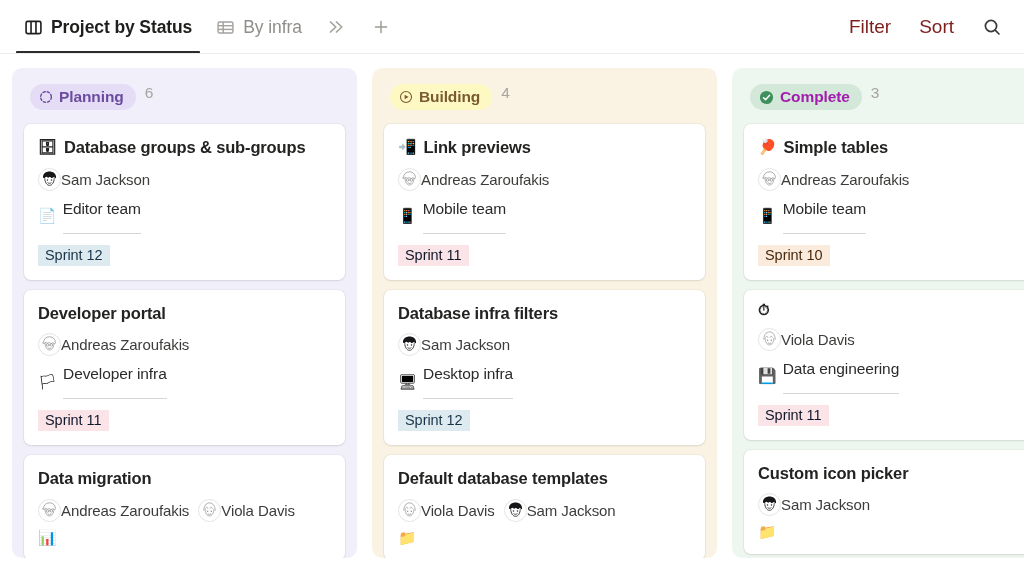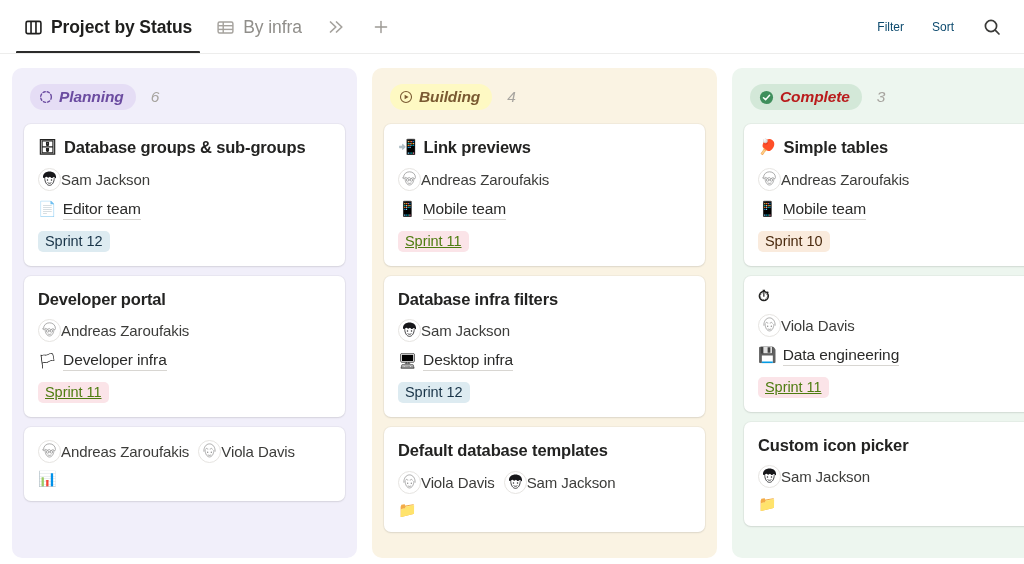--- a/index.html
+++ b/index.html
@@ -56,22 +56,22 @@
     margin-left: 8px;
     cursor: pointer;
   }
   .plus-btn svg { stroke: #9c9994; }
 
   .topbar-right {
     margin-left: auto;
     display: flex; align-items: center; gap: 4px;
   }
   .txt-btn {
-    font-size: 12px;
-    color: #0c4a6e;
+    font-size: 19px;
+    color: #7f1d1d;
     padding: 6px 12px;
     cursor: pointer;
     white-space: nowrap;
   }
   .search-btn {
     display: flex; align-items: center; justify-content: center;
     width: 32px; height: 32px; margin-left: 6px;
     cursor: pointer;
   }
   .search-btn svg { stroke: #3a3a38; }
@@ -91,38 +91,36 @@
     padding: 0 0 10px 0;
     height: 490px;
     overflow: hidden;
   }
   .col-planning { background: #f1effa; }
   .col-building { background: #faf3e3; }
   .col-complete { background: #edf6ef; }
 
   .col-head {
     display: flex;
-    align-items: center;
-    gap: 15px;
+    gap: 9px;
     padding: 16px 0 14px 18px;
-    font-style: italic;
   }
   .status-pill {
     display: inline-flex;
     align-items: center;
     gap: 6px;
     border-radius: 14px;
     padding: 4px 12px 4px 9px;
     font-size: 15.5px;
     font-weight: 700;
     letter-spacing: -0.1px;
   }
   .pill-planning { background: #e5ddf5; color: #6b4ba0; }
   .pill-building { background: #fef9c3; color: #7a5a32; }
-  .pill-complete { background: #d3e8d8; color: #b91c1c; }
+  .pill-complete { background: #d3e8d8; color: #a21caf; }
   .pill-count { font-size: 15.5px; color: #a7a49f; font-weight: 400; }
 
   .cards { padding: 0 12px; display: flex; flex-direction: column; gap: 10px; }
 
   .card {
     background: #ffffff;
     border-radius: 7px;
     padding: 13px 14px 14px 14px;
     box-shadow: 0 1px 2px rgba(15,15,15,0.09), 0 0 0 1px rgba(15,15,15,0.035);
   }
@@ -155,33 +153,33 @@
     flex: 0 0 auto;
     overflow: hidden;
   }
   .person-name { font-size: 15px; color: #3c3c3a; letter-spacing: -0.1px; white-space: nowrap; }
 
   .team-row { display: flex; align-items: center; gap: 6px; margin-bottom: 11px; }
   .team-name {
     font-size: 15.5px;
     color: #2b2b2a;
     border-bottom: 1px solid #d8d6d2;
-    padding-bottom: 1px;
+    padding-bottom: 15px;
     letter-spacing: -0.1px;
   }
 
   .sprint {
     display: inline-block;
     font-size: 14.5px;
     padding: 2px 7px 3px 7px;
-    border-radius: 5px;
+    border-radius: 0;
     letter-spacing: -0.05px;
   }
   .sprint-blue { background: #ddebf1; color: #183347; }
-  .sprint-pink { background: #fbe4e8; color: #4d7c0f; text-decoration: underline; }
+  .sprint-pink { background: #fbe4e8; color: #0f172a; }
   .sprint-orange { background: #faebdd; color: #49290e; }
 
   svg { display: block; }
 </style>
 </head>
 <body>
 
 <div class="topbar">
   <div class="tabs">
 
@@ -293,20 +291,23 @@
               </span>
          <span class="person-name">Andreas Zaroufakis</span>
        </span>
           </div>
        <div class="team-row">
            <span class="emoji">🏳</span>
            <span class="team-name">Developer infra</span>
          </div>
        <span class="sprint sprint-pink">Sprint 11</span></div>
         <div class="card">
+          <div class="card-title">
+         <span>Data migration</span>
+       </div>
        <div class="people">
             <span class="person">
          <span class="avatar">
                 <svg viewBox="0 0 24 24" width="23" height="23">
     <circle cx="12" cy="12" r="11.5" fill="#fff"></circle>
     <path d="M5.2 9.8C5.2 5.8 8.2 3.2 12 3.2s6.8 2.6 6.8 6.6c0 1.3-.9 1.5-1.5 1-.6-.5-1.2-1-1.9-.8-.8.2-1.1 1.2-1.9 1-.8-.2-1-1.2-1.8-1.3-.9-.1-1.2 1-2.1.9-.9-.1-1-1.1-1.9-1-.9.1-1.4 1.1-2 1.3-.6.2-1.5 0-1.5-1.1z" fill="none" stroke="#9b9b9b" stroke-width=".95"></path>
     <path d="M6.9 10.3c0 4.3 2.2 8 5.1 8s5.1-3.7 5.1-8" fill="none" stroke="#9b9b9b" stroke-width=".95"></path>
     <circle cx="9.8" cy="12.5" r="1.45" fill="none" stroke="#8d8d8d" stroke-width=".8"></circle>
     <circle cx="14.2" cy="12.5" r="1.45" fill="none" stroke="#8d8d8d" stroke-width=".8"></circle>
     <line x1="11.25" y1="12.5" x2="12.75" y2="12.5" stroke="#8d8d8d" stroke-width=".8"></line>

